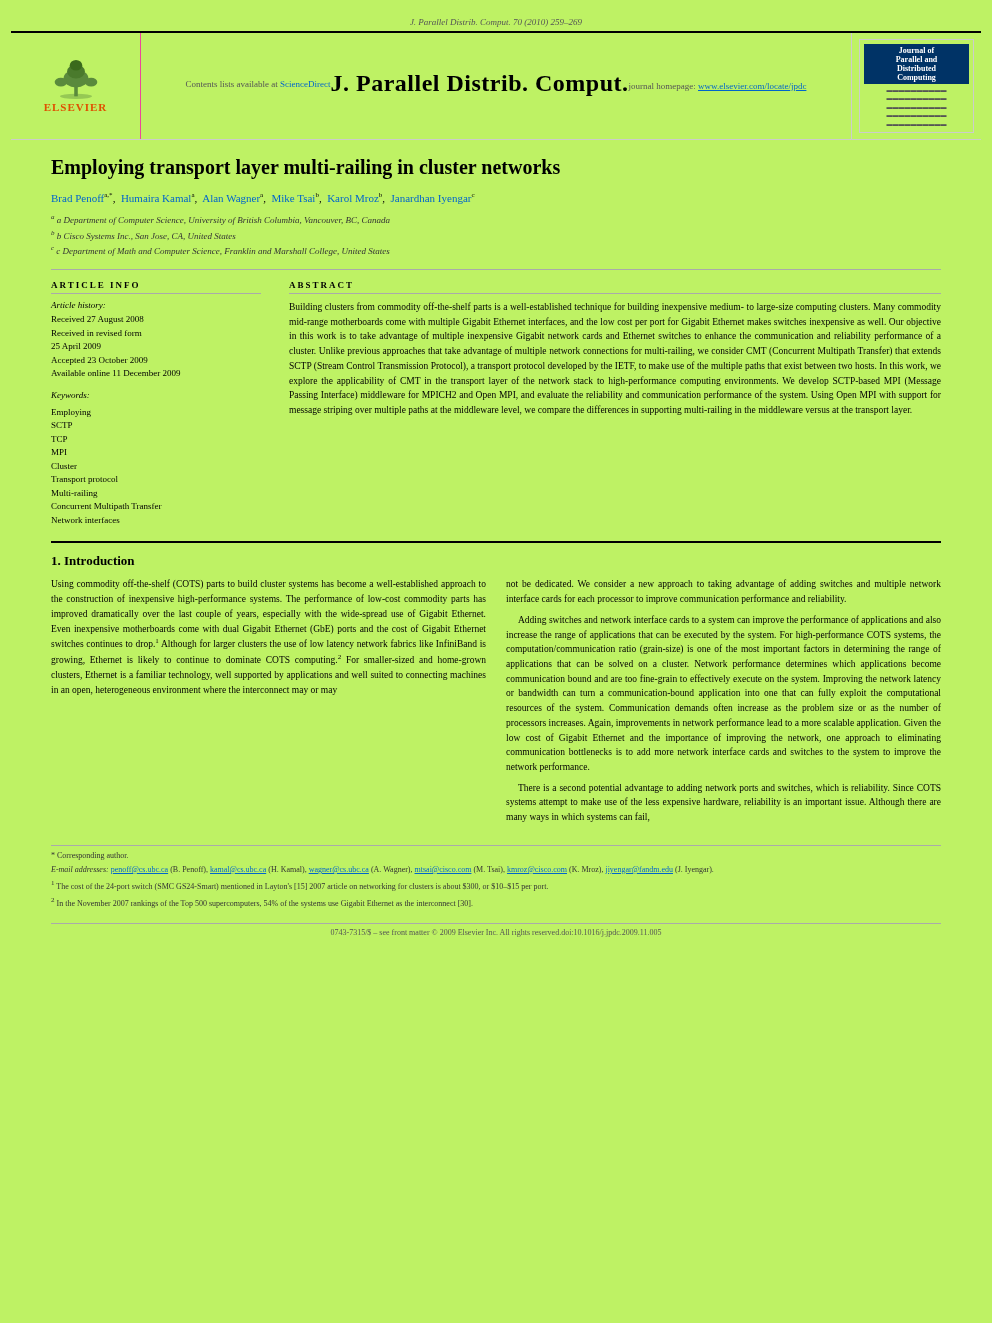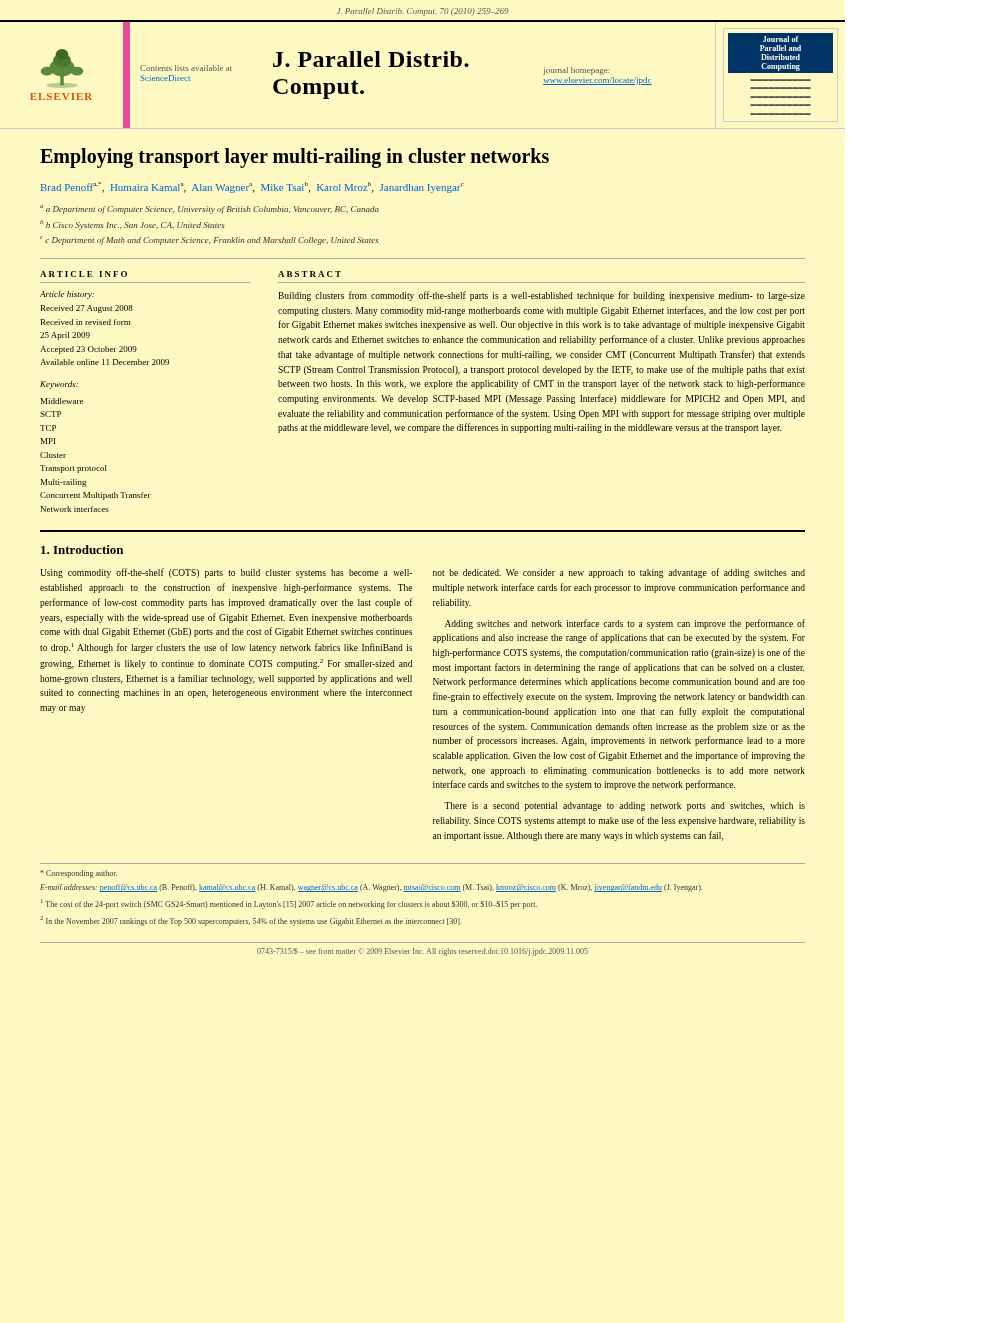--- a/index.html
+++ b/index.html
@@ -6,24 +6,24 @@
     body {
       background: #fff;
       font-family: 'Times New Roman', Times, serif;
       font-size: 10px;
       color: #000;
       width: 992px;
       min-height: 1323px;
     }
 
     .page {
-      width: 845px;
+      width: 992px;
       min-height: 1323px;
-      background: #fef9c3;
-      padding: 0;
+      background: #bef264;
+      padding: 11px;
     }
 
     
     .citation-bar {
       text-align: center;
       font-size: 9px;
       color: #555;
       padding: 6px 0 4px;
       font-style: italic;
     }
@@ -32,21 +32,21 @@
     .journal-header {
       border-top: 2px solid #000;
       border-bottom: 1px solid #ccc;
       display: flex;
       align-items: stretch;
       min-height: 90px;
     }
 
     .elsevier-logo-box {
       width: 130px;
-      border-right: 7px solid #ec4899;
+      border-right: 1px solid #ec4899;
       display: flex;
       flex-direction: column;
       align-items: center;
       justify-content: center;
       padding: 8px;
     }
 
     .elsevier-tree {
       display: flex;
       flex-direction: column;
@@ -407,21 +407,21 @@
 
         <div class="history-label">Article history:</div>
         <div class="history-item">Received 27 August 2008</div>
         <div class="history-item">Received in revised form</div>
         <div class="history-item">25 April 2009</div>
         <div class="history-item">Accepted 23 October 2009</div>
         <div class="history-item">Available online 11 December 2009</div>
 
         <div class="keywords-section">
           <div class="keywords-label">Keywords:</div>
-          <div class="keyword-item">Middleware</div>
+          <div class="keyword-item">Employing</div>
           <div class="keyword-item">SCTP</div>
           <div class="keyword-item">TCP</div>
           <div class="keyword-item">MPI</div>
           <div class="keyword-item">Cluster</div>
           <div class="keyword-item">Transport protocol</div>
           <div class="keyword-item">Multi-railing</div>
           <div class="keyword-item">Concurrent Multipath Transfer</div>
           <div class="keyword-item">Network interfaces</div>
         </div>
       </div>

